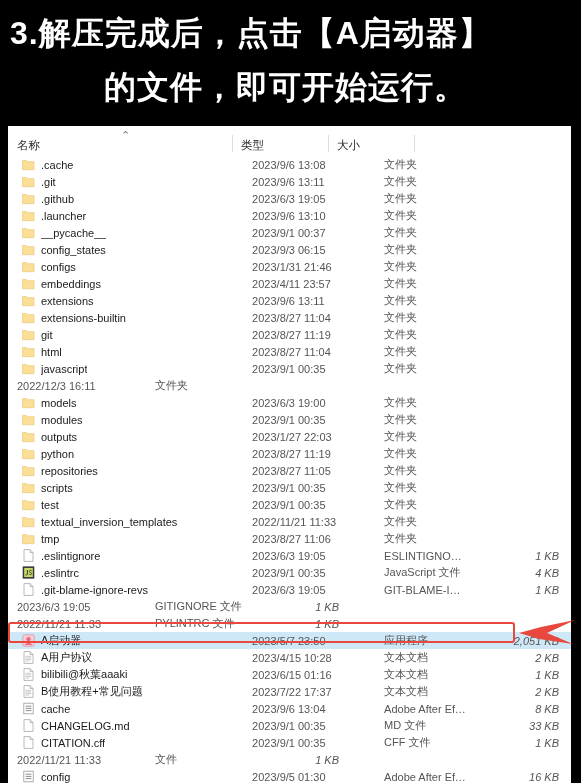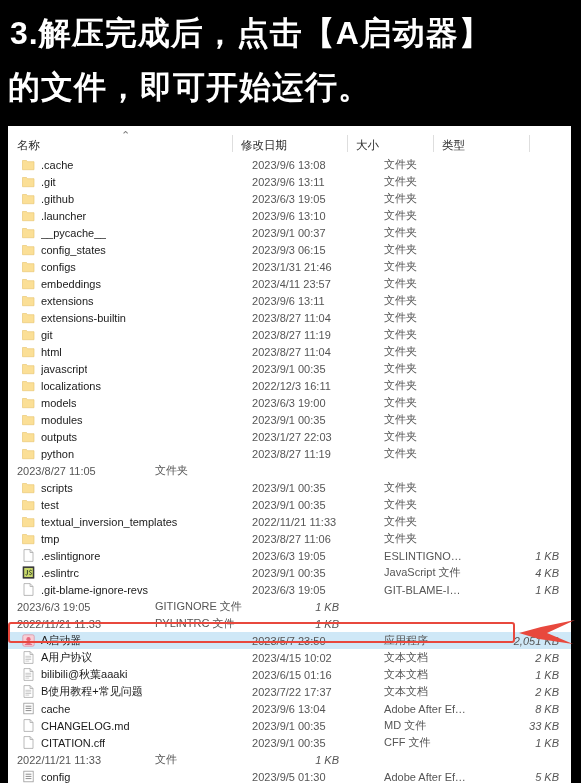--- a/index.html
+++ b/index.html
@@ -31,21 +31,21 @@
     padding: 6px 8px 0 8px;
   }
   .caption-line {
     font-size: 32px;
     font-weight: bold;
     line-height: 54px;
     letter-spacing: 1px;
     white-space: nowrap;
   }
   .caption-line.l1 { text-align: left; padding-left: 2px; }
-  .caption-line.l2 { text-align: left; padding-right: 10px; }
+  .caption-line.l2 { text-align: center; padding-right: 10px; }
 
   
   .explorer {
     position: absolute;
     left: 8px;
     top: 126px;
     width: 565px;
     height: 657px;
     background: #ffffff;
     overflow: hidden;
@@ -186,23 +186,22 @@
     <div class="caption-line l2">的文件，即可开始运行。</div>
   </div>
 
   <div class="explorer">
 
     <div class="col-header">
       <div class="hcell h-name">
         <span>名称</span>
         <span class="sort-caret">⌃</span>
       </div>
-      <div class="hcell h-date sep">修改日期</div>
+      <div class="hcell h-type sep">类型</div>
       <div class="hcell h-size sep">大小</div>
-      <div class="hcell h-type sep">类型</div>
       <div class="hcell h-pad sep"></div>
     </div>
 
     <div class="rows" id="rows">
         <div class="row">
           <div class="c-name">
             <span class="ico">
               <svg width="13" height="13" viewBox="0 0 13 13">
                 <path d="M0.5 2.5 h4 l1 1.2 h6.5 v8 h-11.5 z" fill="#fbdf96" stroke="#e9c877" stroke-width="0.7"></path>
               </svg>
@@ -363,28 +362,20 @@
                 <path d="M0.5 2.5 h4 l1 1.2 h6.5 v8 h-11.5 z" fill="#fbdf96" stroke="#e9c877" stroke-width="0.7"></path>
               </svg>
             </span>
             <span class="label">javascript</span>
           </div>
           <div class="c-date">2023/9/1 00:35</div>
           <div class="c-type">文件夹</div>
           <div class="c-size"></div>
         </div>
         <div class="row">
-          <div class="c-name">
-            <span class="ico">
-              <svg width="13" height="13" viewBox="0 0 13 13">
-                <path d="M0.5 2.5 h4 l1 1.2 h6.5 v8 h-11.5 z" fill="#fbdf96" stroke="#e9c877" stroke-width="0.7"></path>
-              </svg>
-            </span>
-            <span class="label">localizations</span>
-          </div>
           <div class="c-date">2022/12/3 16:11</div>
           <div class="c-type">文件夹</div>
           <div class="c-size"></div>
         </div>
         <div class="row">
           <div class="c-name">
             <span class="ico">
               <svg width="13" height="13" viewBox="0 0 13 13">
                 <path d="M0.5 2.5 h4 l1 1.2 h6.5 v8 h-11.5 z" fill="#fbdf96" stroke="#e9c877" stroke-width="0.7"></path>
               </svg>
@@ -428,20 +419,28 @@
                 <path d="M0.5 2.5 h4 l1 1.2 h6.5 v8 h-11.5 z" fill="#fbdf96" stroke="#e9c877" stroke-width="0.7"></path>
               </svg>
             </span>
             <span class="label">python</span>
           </div>
           <div class="c-date">2023/8/27 11:19</div>
           <div class="c-type">文件夹</div>
           <div class="c-size"></div>
         </div>
         <div class="row">
+          <div class="c-name">
+            <span class="ico">
+              <svg width="13" height="13" viewBox="0 0 13 13">
+                <path d="M0.5 2.5 h4 l1 1.2 h6.5 v8 h-11.5 z" fill="#fbdf96" stroke="#e9c877" stroke-width="0.7"></path>
+              </svg>
+            </span>
+            <span class="label">repositories</span>
+          </div>
           <div class="c-date">2023/8/27 11:05</div>
           <div class="c-type">文件夹</div>
           <div class="c-size"></div>
         </div>
         <div class="row">
           <div class="c-name">
             <span class="ico">
               <svg width="13" height="13" viewBox="0 0 13 13">
                 <path d="M0.5 2.5 h4 l1 1.2 h6.5 v8 h-11.5 z" fill="#fbdf96" stroke="#e9c877" stroke-width="0.7"></path>
               </svg>
@@ -569,21 +568,21 @@
                 <g stroke="#b5b5b5" stroke-width="0.7">
                   <path d="M3.4 5.3 h5.8"></path>
                   <path d="M3.4 6.9 h5.8"></path>
                   <path d="M3.4 8.5 h5.8"></path>
                   <path d="M3.4 10.1 h3.8"></path>
                 </g>
               </svg>
             </span>
             <span class="label">A用户协议</span>
           </div>
-          <div class="c-date">2023/4/15 10:02</div>
+          <div class="c-date">2023/4/15 10:28</div>
           <div class="c-type">文本文档</div>
           <div class="c-size">2 KB</div>
         </div>
         <div class="row">
           <div class="c-name">
             <span class="ico">
               <svg width="13" height="13" viewBox="0 0 13 13">
                 <path d="M2 0.6 h6.1 l2.9 2.9 v8.9 h-9 z" fill="#ffffff" stroke="#a8a8a8" stroke-width="0.8"></path>
                 <path d="M8.1 0.6 v2.9 h2.9" fill="none" stroke="#a8a8a8" stroke-width="0.8"></path>
                 <g stroke="#b5b5b5" stroke-width="0.7">
@@ -680,21 +679,21 @@
                   <path d="M3.6 4.2 h5.8"></path>
                   <path d="M3.6 6.4 h5.8"></path>
                   <path d="M3.6 8.6 h5.8"></path>
                 </g>
               </svg>
             </span>
             <span class="label">config</span>
           </div>
           <div class="c-date">2023/9/5 01:30</div>
           <div class="c-type">Adobe After Effe...</div>
-          <div class="c-size">5 KB</div>
+          <div class="c-size">16 KB</div>
         </div>
       </div>
 
   </div>
 
   <div class="anno-box"></div>
 
   <svg class="anno-arrow" viewBox="0 0 62 26">
     <path d="M2 13 L24 7 L58 0 L30 13 L56 24 L22 19 Z" fill="#e8483d"></path>
   </svg>

